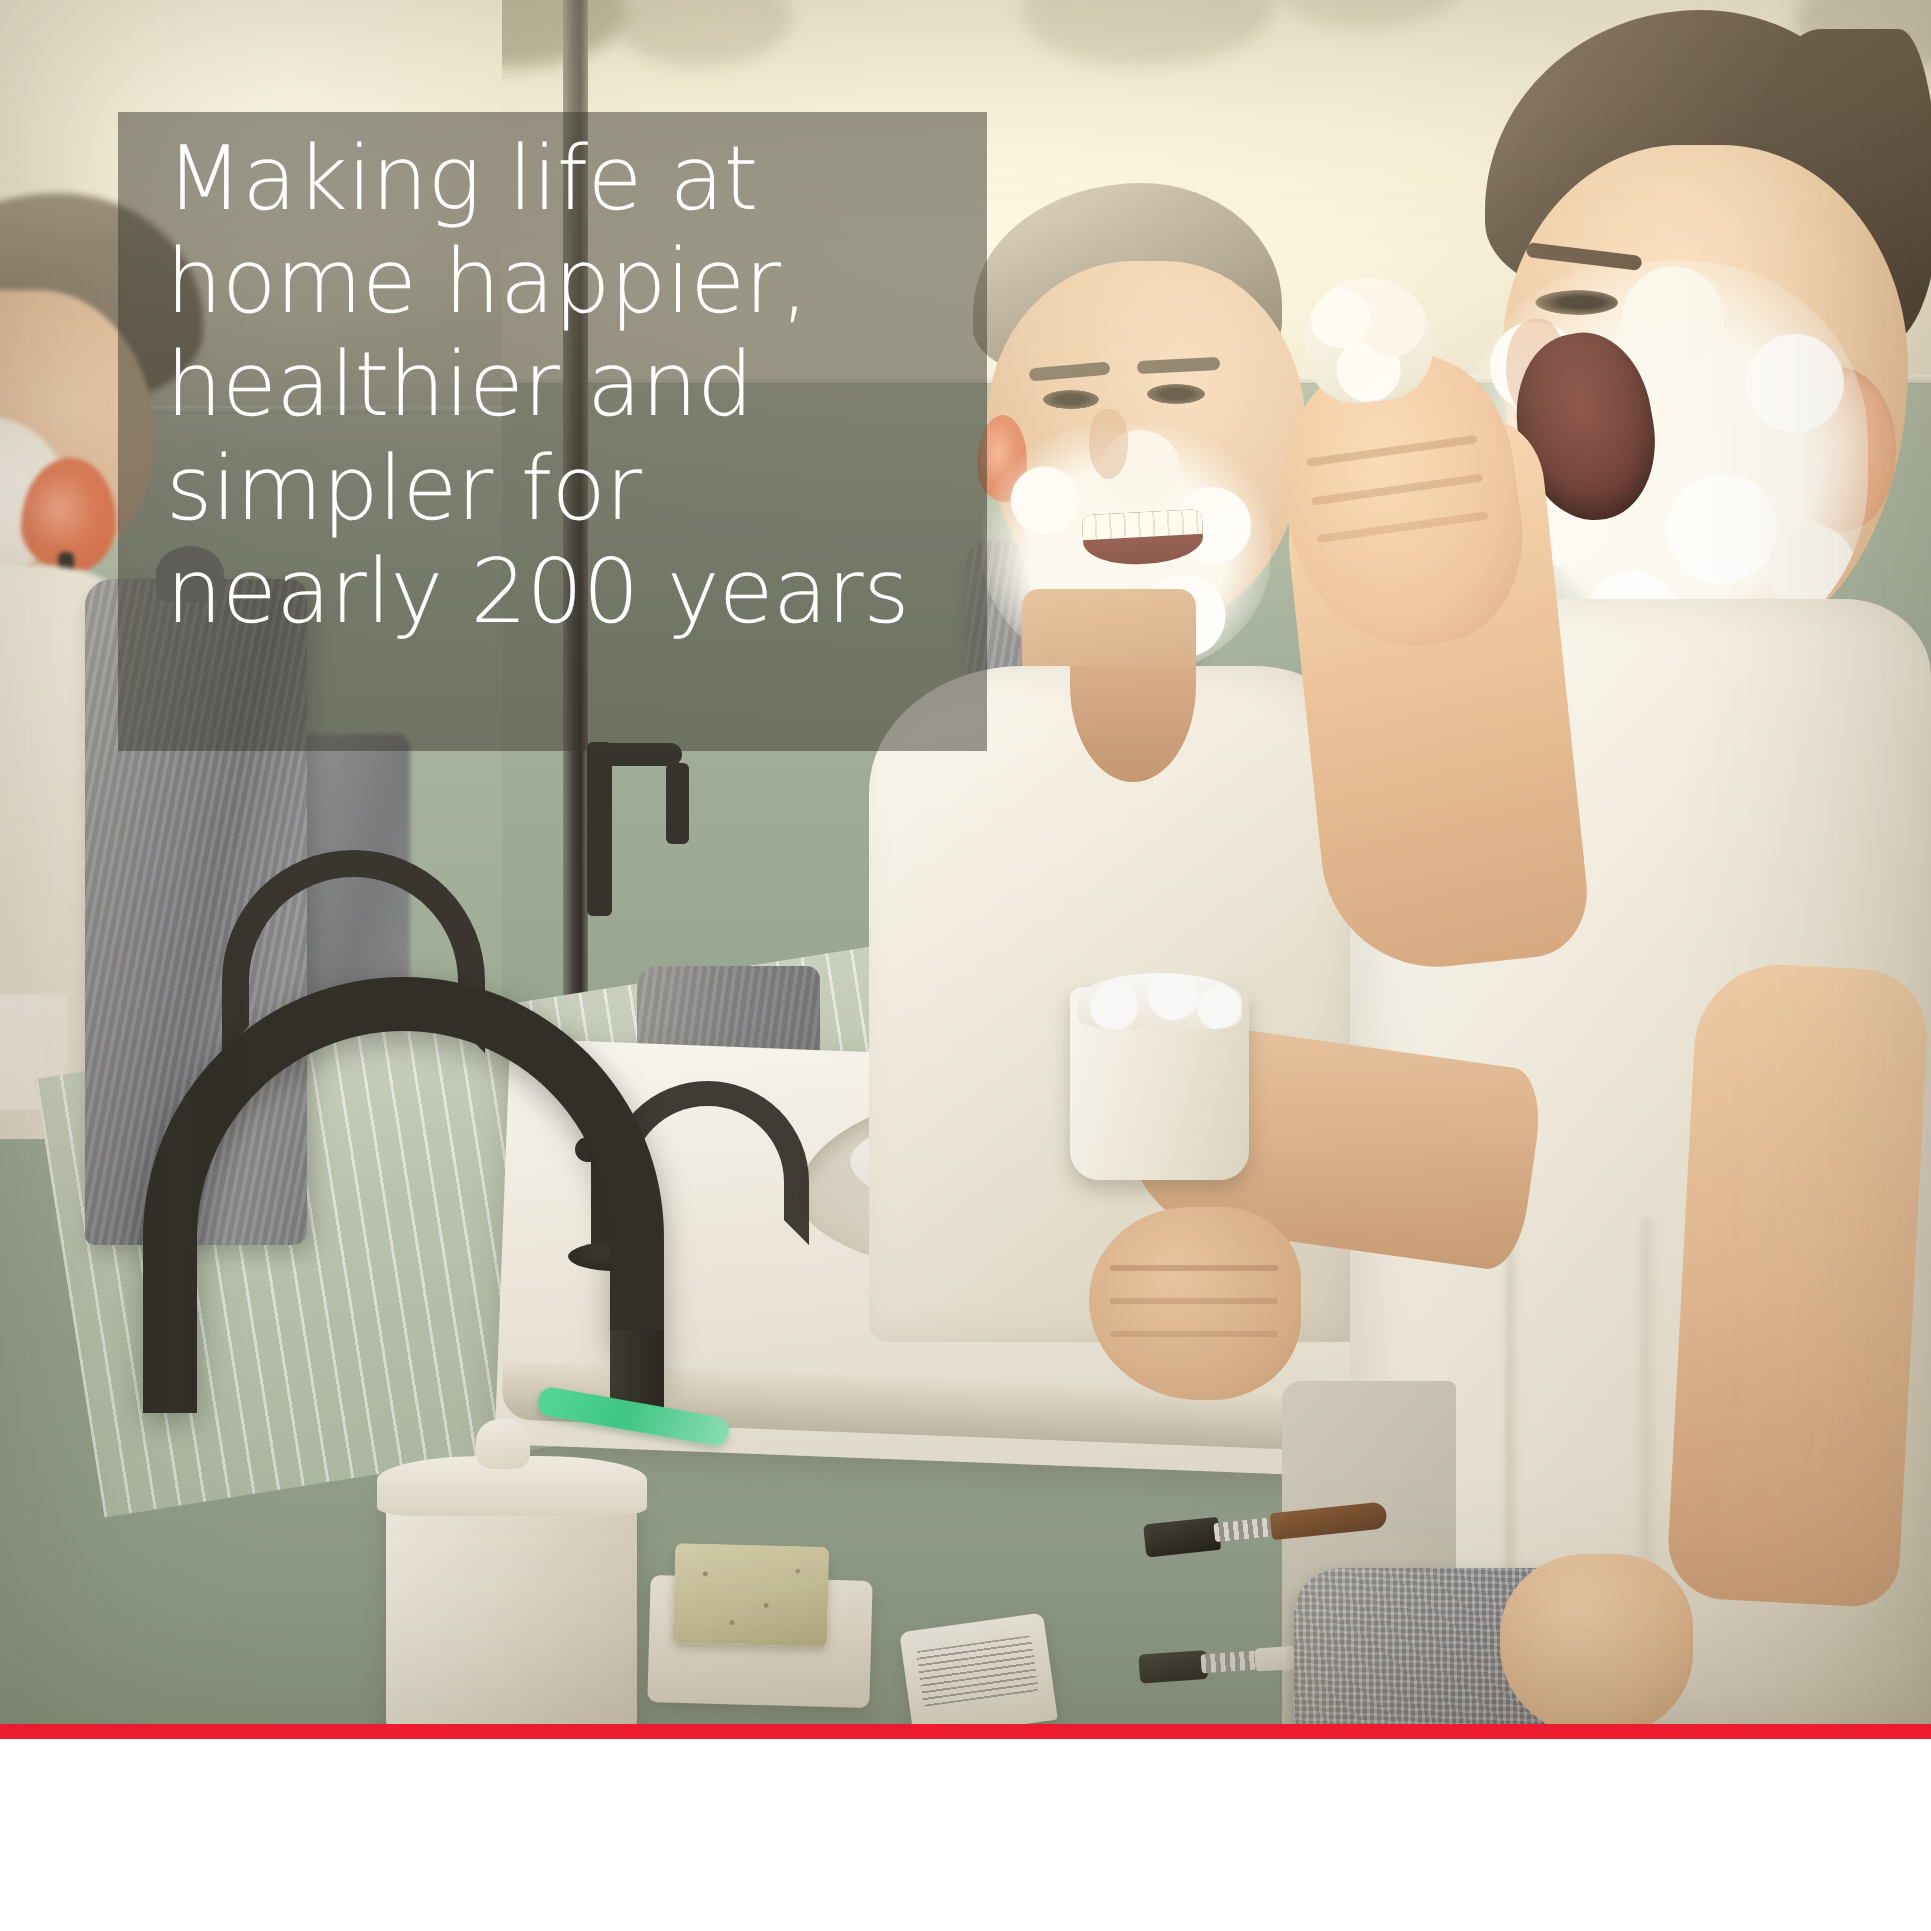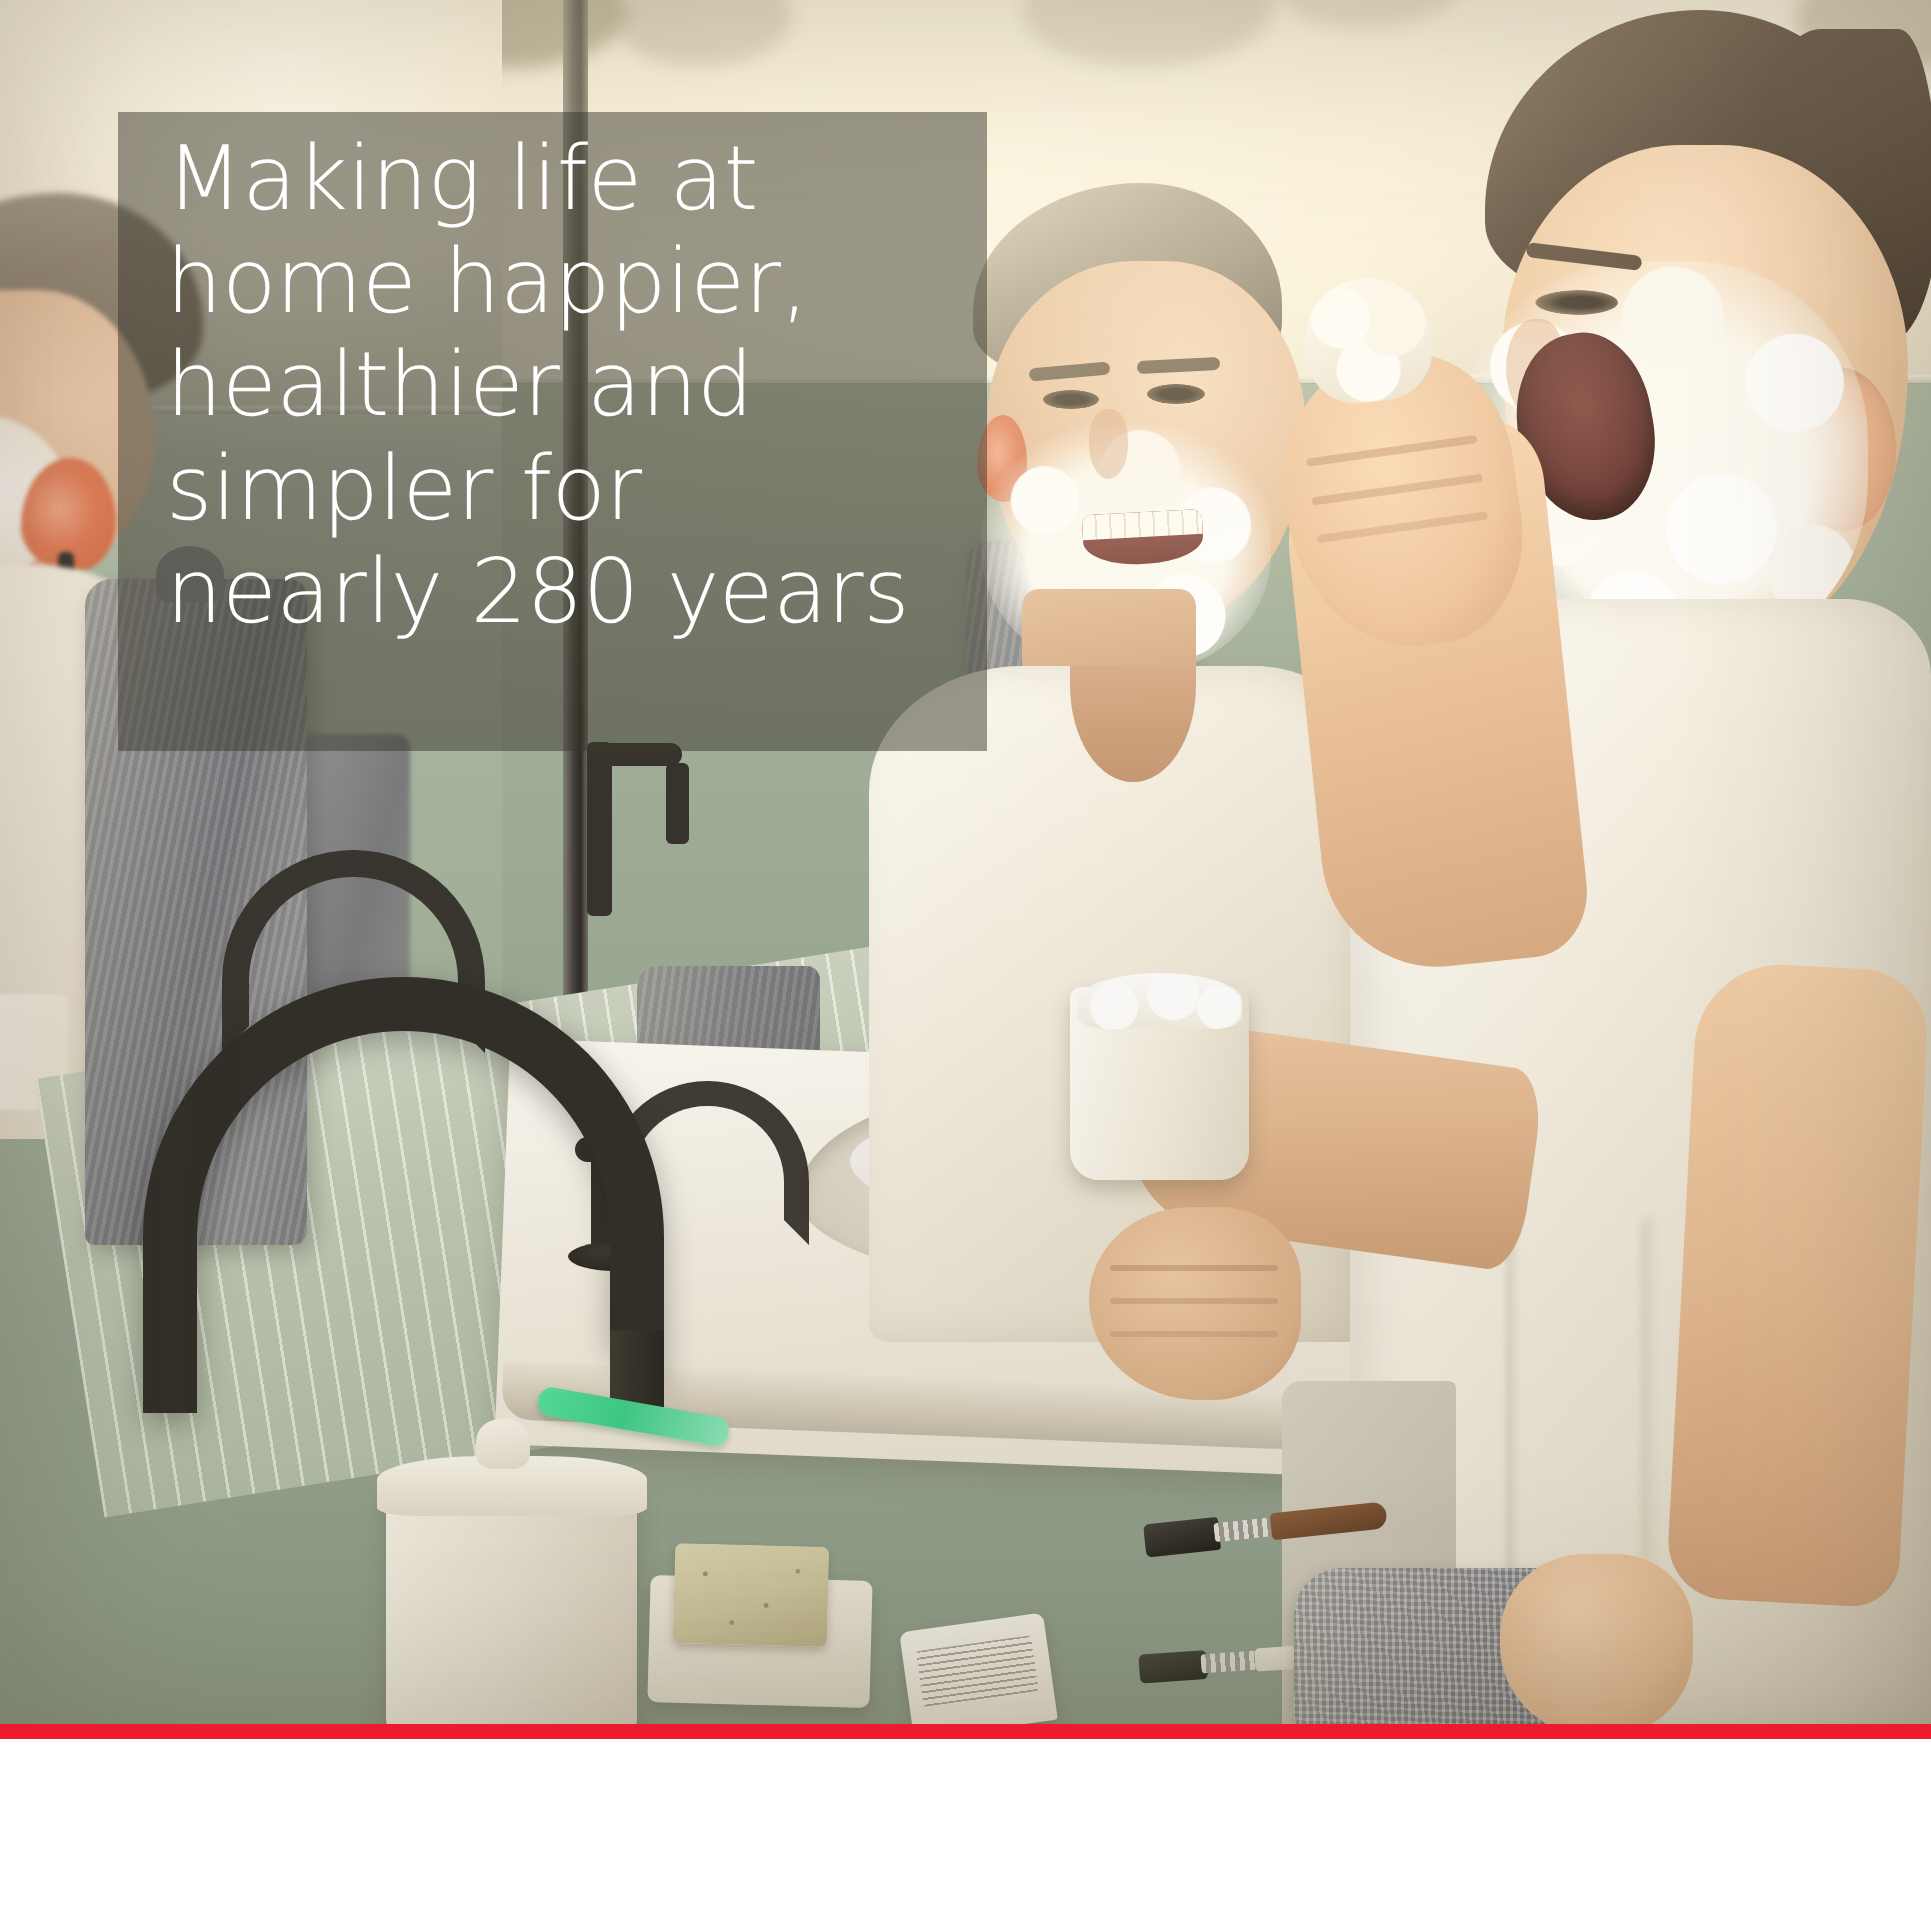--- a/index.html
+++ b/index.html
@@ -756,21 +756,21 @@
 
     <div class="grade"></div>
     <div class="vignette"></div>
   </div>
 
   <div class="overlay"></div>
   <div class="headline">Making life at
 home happier,
 healthier and
 simpler for
-nearly 280 years</div>
+nearly 200 years</div>
 
   <div class="rule-red"></div>
   <div class="footer">
     
   </div>
 
 </div>
 
 
 </body></html>

